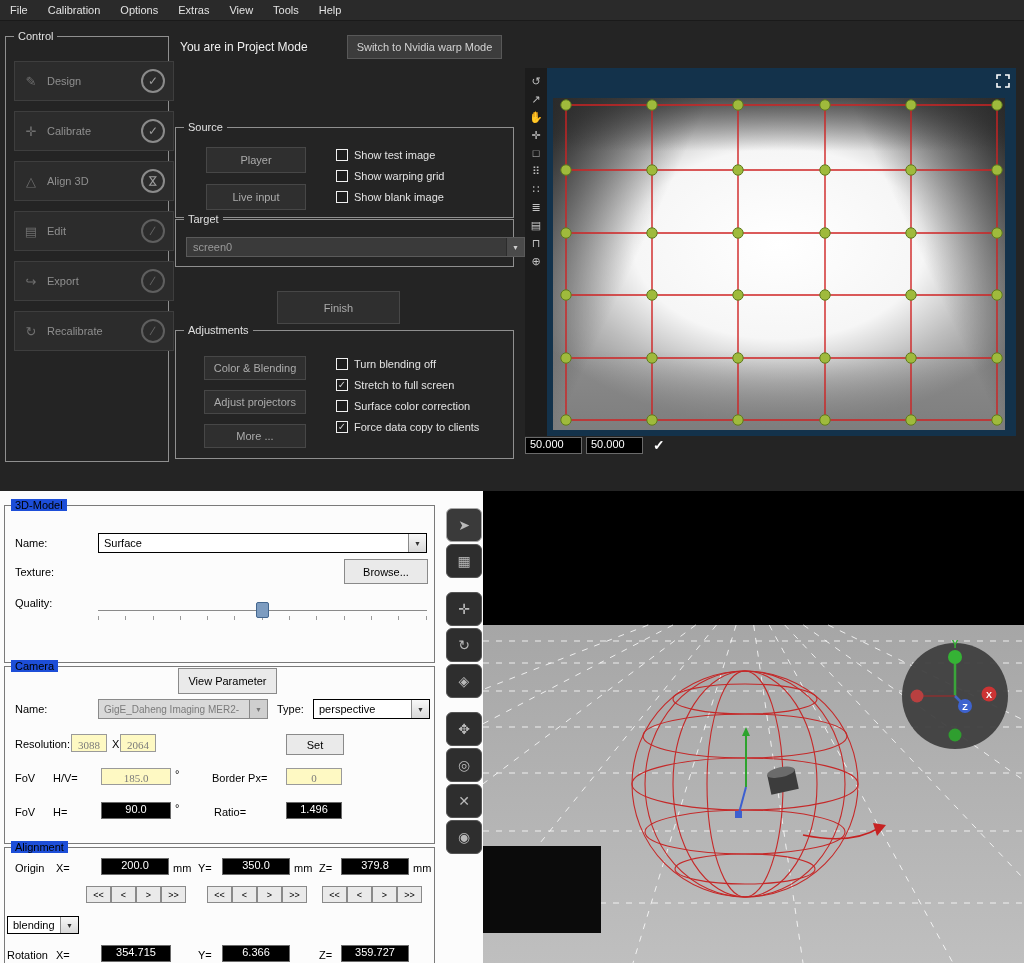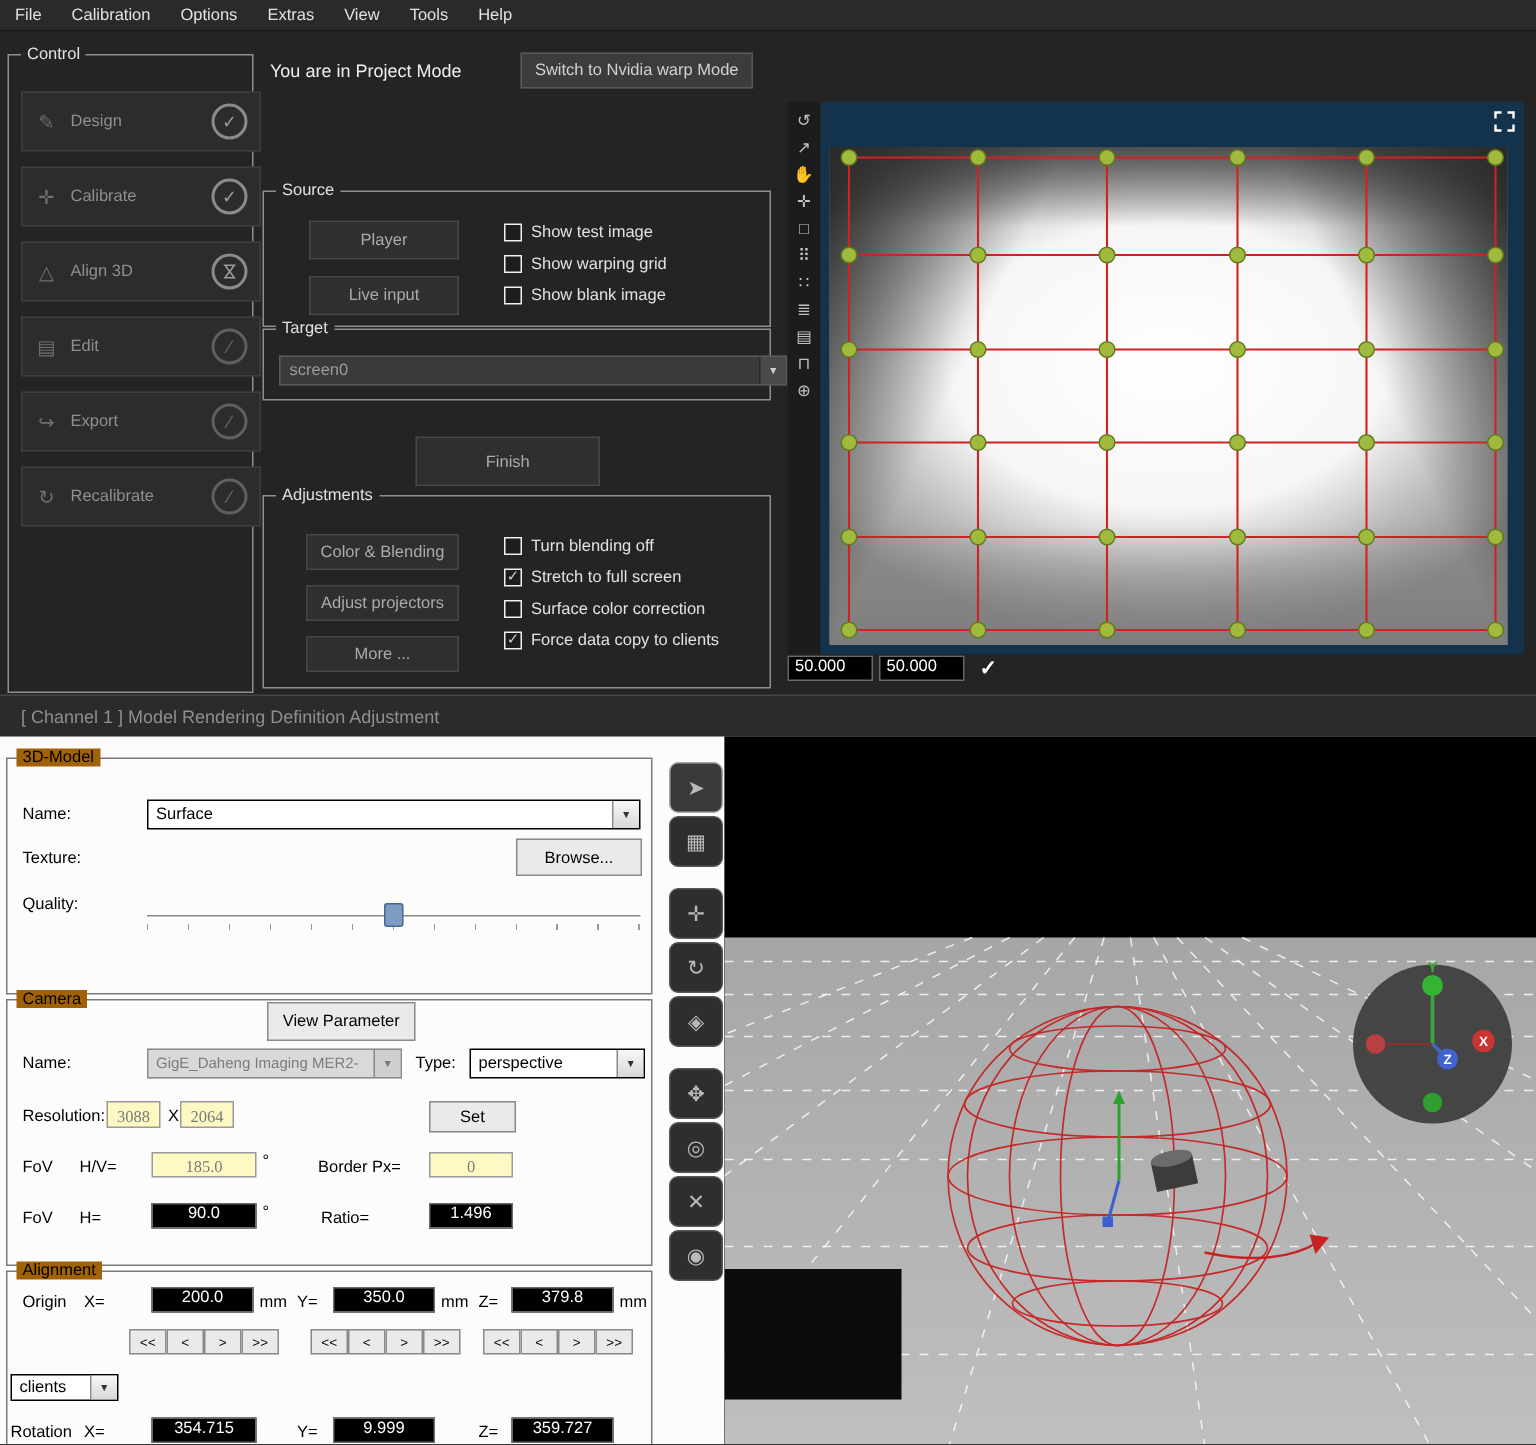--- a/index.html
+++ b/index.html
@@ -51,21 +51,21 @@
   .fullscreen{position:absolute;right:5px;top:5px;width:16px;height:16px;cursor:default;}
 
   
   .chan-header{position:absolute;left:0;top:463px;width:1024px;height:28px;background:#2b2b2b;
                border-top:1px solid #454545;display:flex;align-items:center;color:#8f8f8f;font-size:12px;}
   .chan-header span{padding-left:14px;}
 
   
   .bottom{position:absolute;left:0;top:491px;width:1024px;height:472px;background:#fcfcfc;color:#000;}
   .lbox{position:absolute;border:1px solid #7a7a7a;}
-  .lbox .legend{position:absolute;top:-7px;left:6px;background:#a16207;padding:0 4px;font-size:11px;color:#000;}
+  .lbox .legend{position:absolute;top:-7px;left:6px;background:#1d4ed8;padding:0 4px;font-size:11px;color:#000;}
   .llabel{position:absolute;font-size:11px;color:#000;white-space:nowrap;}
   .ddl-light{position:absolute;background:#fff;border:1px solid #000;color:#000;display:flex;
              align-items:center;box-sizing:border-box;padding-left:5px;font-size:11px;overflow:hidden;}
   .ddl-light .dd-btn-light{margin-left:auto;width:17px;align-self:stretch;flex:none;
       background:linear-gradient(#f8f8f8,#d8d8d8);border-left:1px solid #8a8a8a;
       display:flex;align-items:center;justify-content:center;font-size:7px;color:#333;}
   .ddl-disabled{background:#d9d9d9;border-color:#8a8a8a;color:#7b7b7b;}
   .ddl-disabled .dd-btn-light{background:#cfcfcf;color:#777;}
   .ltext{position:absolute;background:#fff;border:1px solid #000;color:#000;font-size:11px;
          display:flex;align-items:center;padding:0 3px;box-sizing:border-box;overflow:hidden;white-space:nowrap;}
@@ -299,23 +299,20 @@
   </div>
 
   <div class="blackfield" style="left:525px;top:437px;width:57px;height:17px;">
       <span>50.000</span>
     </div>
   <div class="blackfield" style="left:586px;top:437px;width:57px;height:17px;">
       <span>50.000</span>
     </div>
   <span class="abs" style="left:653px;top:437px;color:#fff;font-size:14px;font-weight:bold;">✓</span>
 
-  <div class="chan-header">
-    <span>[ Channel 1 ] Model Rendering Definition Adjustment</span>
-  </div>
 
   <div class="bottom">
 
     <div class="lbox" style="left:4px;top:14px;width:429px;height:156px;">
       <span class="legend">3D-Model</span>
       <span class="llabel" style="left:10px;top:31px;">Name:</span>
       <div class="ddl-light" style="left:93px;top:27px;width:329px;height:20px;">
         <span>Surface</span>
         <span class="dd-btn-light">▼</span>
       </div>
@@ -433,32 +430,32 @@
           <span>&lt;</span>
         </div>
       <div class="lbtn stepper" style="left:367px;top:38px;">
           <span>&gt;</span>
         </div>
       <div class="lbtn stepper" style="left:392px;top:38px;">
           <span>&gt;&gt;</span>
         </div>
 
       <div class="ddl-light" style="left:2px;top:68px;width:72px;height:18px;">
-        <span>clients</span>
+        <span>blending</span>
         <span class="dd-btn-light">▼</span>
       </div>
 
       <span class="llabel" style="left:2px;top:101px;">Rotation</span>
       <span class="llabel" style="left:51px;top:101px;">X=</span>
       <div class="blackfield bfield" style="left:96px;top:97px;width:70px;height:17px;">
           <span>354.715</span>
         </div>
       <span class="llabel" style="left:193px;top:101px;">Y=</span>
       <div class="blackfield bfield" style="left:217px;top:97px;width:68px;height:17px;">
-          <span>9.999</span>
+          <span>6.366</span>
         </div>
       <span class="llabel" style="left:314px;top:101px;">Z=</span>
       <div class="blackfield bfield" style="left:336px;top:97px;width:68px;height:17px;">
           <span>359.727</span>
         </div>
     </div>
 
     <div class="vtool active" style="left:446px;top:17px;">
         <span>➤</span>
       </div>

